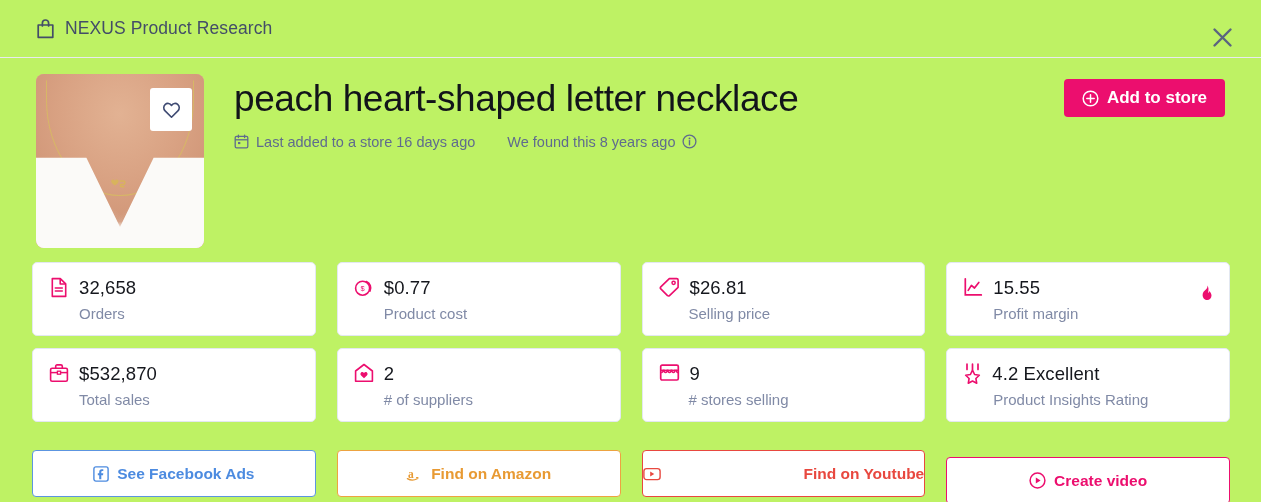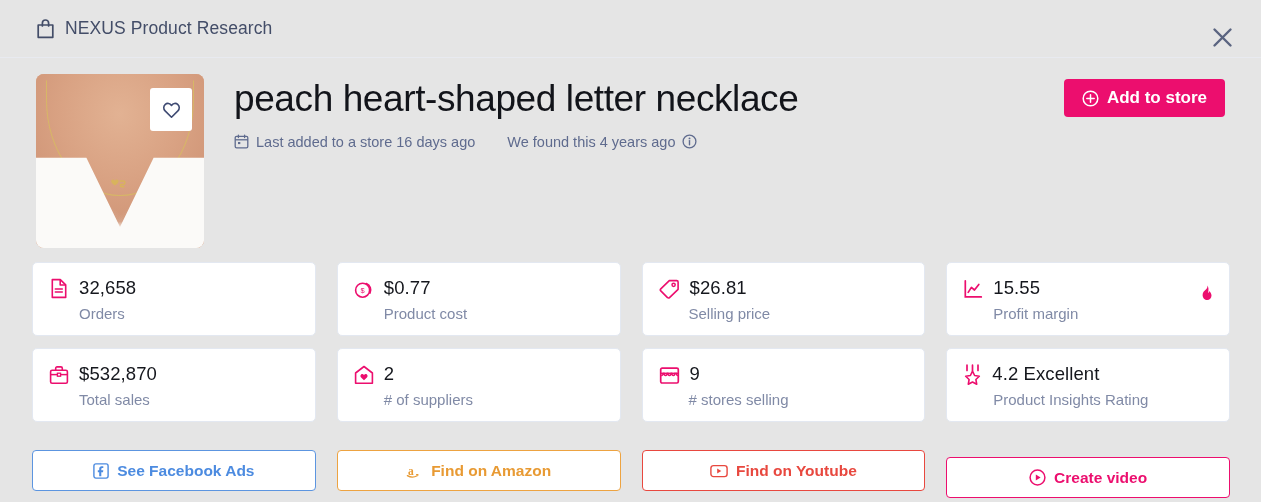--- a/index.html
+++ b/index.html
@@ -9,21 +9,21 @@
     height: 502px;
     background: #ffffff;
     font-family: "Liberation Sans", sans-serif;
     overflow: hidden;
   }
 
   .modal {
     position: relative;
     width: 1261px;
     height: 502px;
-    background: #e5e5e5;
+    background: #bef264;
   }
 
   
   .topbar {
     position: absolute;
     left: 0; top: 0;
     width: 1261px;
     height: 58px;
     border-bottom: 1px solid #e8eaf0;
     display: flex;
@@ -171,21 +171,21 @@
   .stat-card {
     position: relative;
     height: 74px;
     border: 1px solid #e3e8f1;
     border-radius: 5px;
     background: #ffffff;
     padding: 14px 16px 0 16px;
   }
   .stat-top {
     display: flex;
-    align-items: flex-end;
+    align-items: flex-start;
     gap: 10px;
   }
   .stat-value {
     font-size: 18.5px;
     color: #15171d;
     letter-spacing: 0.1px;
   }
   .stat-label {
     margin-top: 6px;
     margin-left: 30px;
@@ -202,35 +202,35 @@
   .action-row {
     position: absolute;
     left: 32px;
     top: 450px;
     width: 1198px;
     display: grid;
     grid-template-columns: repeat(4, 1fr);
     gap: 21px;
   }
   .action-btn {
-    height: 41px;
+    height: 47px;
     background: #ffffff;
     border-radius: 4px;
     display: flex;
     align-items: center;
     justify-content: center;
     gap: 8px;
     font-size: 15.5px;
     font-weight: bold;
     cursor: pointer;
     font-family: "Liberation Sans", sans-serif;
   }
   .act-fb     { border: 1px solid #5c95e0; color: #4c8be0; }
   .act-amazon { border: 1px solid #eda341; color: #e89a33; }
-  .act-yt     { border: 1px solid #e8483f; color: #e8483f; }
+  .act-yt     { border: 1px solid #e8483f; color: #e8483f; justify-content: space-between; }
   .act-video  { border: 1px solid #ec0e6e; color: #ec0e6e; margin-top: 7px; }
 
   svg { display: block; }
 </style>
 </head>
 <body>
 
 <div class="modal">
 
   <div class="topbar">
@@ -281,21 +281,21 @@
               <rect x="1.2" y="2.4" width="12.6" height="11.4" rx="1.4" fill="none" stroke="#5f6b8e" stroke-width="1.3"></rect>
               <path d="M1.2 5.8h12.6" stroke="#5f6b8e" stroke-width="1.3"></path>
               <path d="M4.4 1.1v2.4M10.6 1.1v2.4" stroke="#5f6b8e" stroke-width="1.3" stroke-linecap="round"></path>
               <rect x="4" y="8" width="2.3" height="2.1" fill="#5f6b8e"></rect>
             </svg>
           </span>
           <span>Last added to a store 16 days ago</span>
         </div>
 
         <div class="meta-item">
-          <span>We found this 4 years ago</span>
+          <span>We found this 8 years ago</span>
           <span>
             <svg width="15" height="15" viewBox="0 0 15 15">
               <circle cx="7.5" cy="7.5" r="6.4" fill="none" stroke="#5f6b8e" stroke-width="1.3"></circle>
               <path d="M7.5 6.6v4.2" stroke="#5f6b8e" stroke-width="1.4" stroke-linecap="round"></path>
               <circle cx="7.5" cy="4.4" r="0.95" fill="#5f6b8e"></circle>
             </svg>
           </span>
         </div>
 
       </div>

